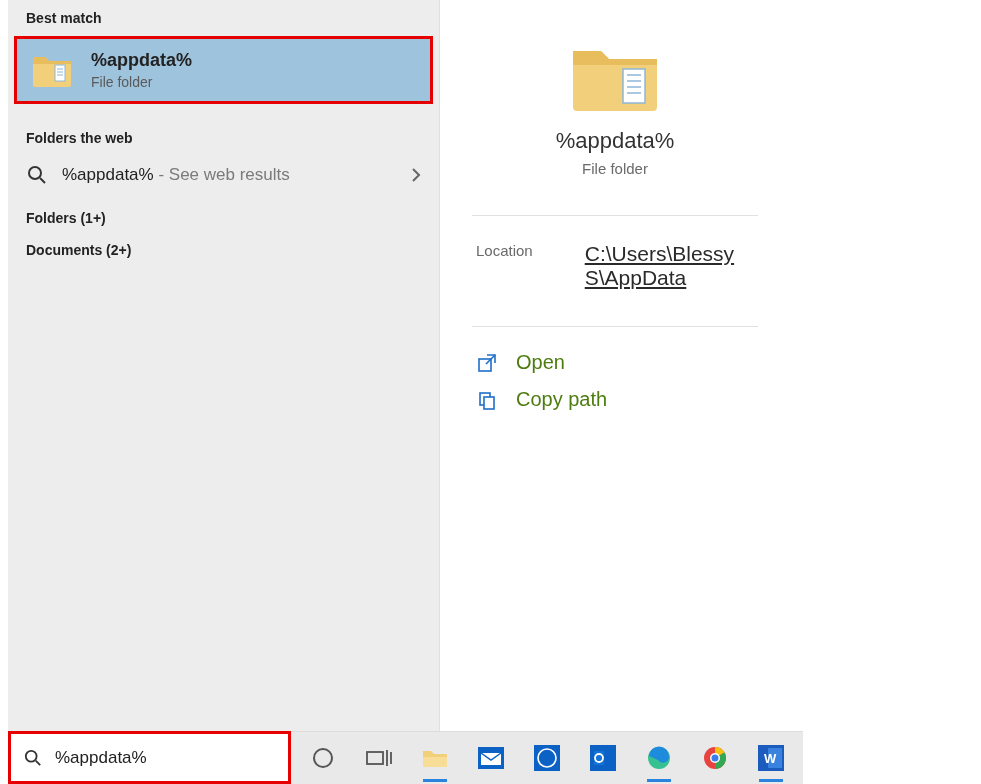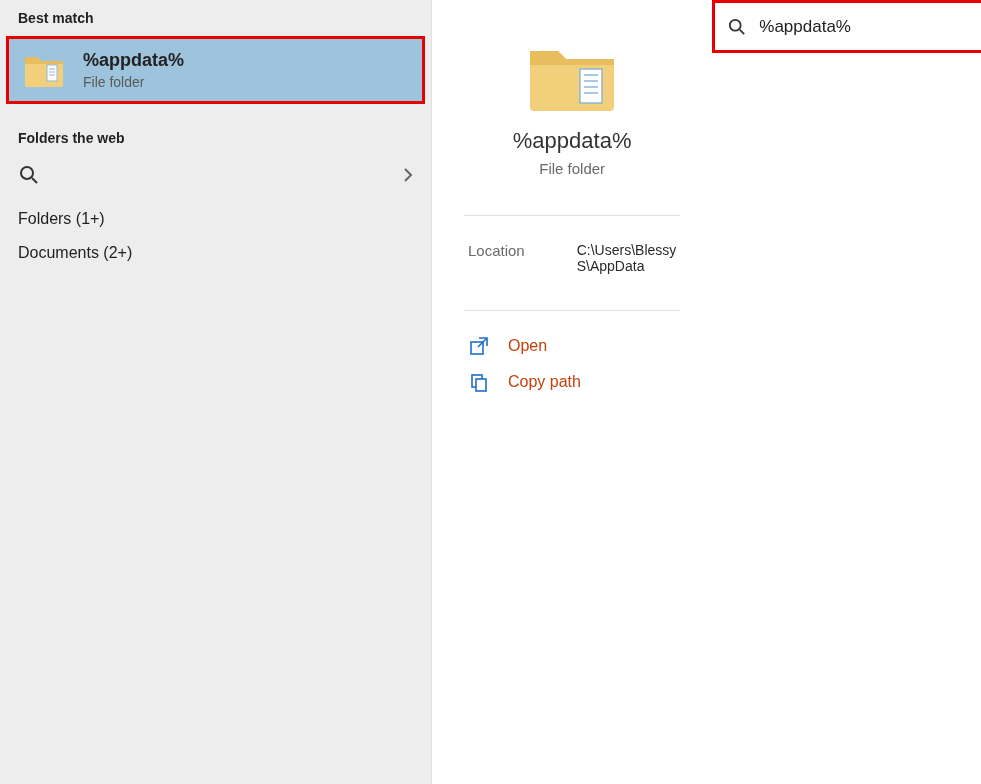--- a/index.html
+++ b/index.html
@@ -1,18 +1,18 @@
 <!DOCTYPE html>
 <html><head>
 <meta charset="utf-8">
 <style>
   * { box-sizing: border-box; margin: 0; padding: 0; font-family: "Segoe UI", Arial, sans-serif; }
   html, body { width: 981px; height: 784px; overflow: hidden; background: #ffffff; }
 
-  .app { width: 782px; height: 784px; display: flex; flex-direction: row; }
+  .app { width: 782px; height: 784px; display: flex; flex-direction: column; margin-left: 8px; }
   .body { flex: 1; display: flex; }
   .left-pane { width: 432px; background: #ededed; display: flex; flex-direction: column; border-right: 1px solid #e0e0e0; }
   .right-pane { flex: 1; background: #ffffff; display: flex; flex-direction: column; }
 
   .section-heading { font-size: 14px; font-weight: 600; color: #222; padding: 10px 18px 8px 18px; }
   .section-heading.pad-top { padding-top: 18px; }
 
   .best-match-item {
     display: flex; align-items: center; gap: 18px;
     background: #9ec3dc;
@@ -28,36 +28,36 @@
   .web-item {
     display: flex; align-items: center; gap: 14px;
     padding: 10px 18px;
     color: #222;
   }
   .web-item .search-ico { width: 22px; height: 22px; display:flex;align-items:center;justify-content:center;}
   .web-item .label { font-size: 17px; }
   .web-item .label .muted { color: #7a7a7a; }
   .web-item .chev { margin-left: auto; color: #666; font-size: 18px; }
 
-  .folder-count { font-size: 16px; font-weight: 400; color: #222; padding: 14px 18px 6px 18px; }
+  .folder-count { font-size: 14px; font-weight: 700; color: #222; padding: 14px 18px 6px 18px; }
 
   
   .preview-top { display:flex; flex-direction:column; align-items:center; padding-top: 38px; padding-bottom: 28px; }
   .big-folder { width: 94px; height: 78px; display:flex;align-items:center;justify-content:center; }
   .preview-title { font-size: 22px; color: #333; margin-top: 12px; }
   .preview-sub { font-size: 15px; color: #6a6a6a; margin-top: 6px; }
 
   .hr { height: 1px; background: #e0e0e0; margin: 10px 32px 0 32px; }
 
   .location-row { display:flex; padding: 26px 36px; gap: 52px; }
   .location-key { color: #6a6a6a; font-size: 15px; }
-  .location-val { color: #2a2a2a; font-size: 14px; cursor: pointer; }
+  .location-val { color: #2a2a2a; font-size: 21px; text-decoration: underline; cursor: pointer; }
 
   .actions { display:flex; flex-direction:column; gap: 14px; padding: 4px 36px; }
-  .action { display:flex; align-items:center; gap: 18px; font-size: 16px; color: #c2410c; cursor:pointer; }
+  .action { display:flex; align-items:center; gap: 18px; font-size: 20px; color: #4d7c0f; cursor:pointer; }
   .action .aicon { width: 22px; height: 22px; display:flex;align-items:center;justify-content:center; color:#1f6fc8; }
 
   
   .bottom { height: 53px; display:flex; border-top: 0; }
   .search-wrap { width: 432px; border: 3px solid #e60000; background:#fff; display:flex; align-items:center; padding: 0 12px; gap: 12px; }
   .search-wrap .sico { width: 20px; height: 20px; display:flex;align-items:center;justify-content:center; color:#555;}
   .search-input { border: none; outline: none; font-size: 17px; color:#222; flex:1; background:transparent; }
 
   .taskbar { flex:1; background:#e9e9e9; display:flex; align-items:center; padding: 0 18px; gap: 28px; border-top:1px solid #dcdcdc; }
   .tb-ico { width: 28px; height: 28px; display:flex;align-items:center;justify-content:center; position:relative; }
@@ -92,20 +92,23 @@
       </div>
 
       <div class="section-heading pad-top">Folders the web</div>
 
       <div class="web-item">
         <span class="search-ico">
           <svg width="20" height="20" viewBox="0 0 20 20">
               <circle cx="8" cy="8" r="6" fill="none" stroke="#333" stroke-width="2"></circle>
               <line x1="13" y1="13" x2="18" y2="18" stroke="#333" stroke-width="2"></line>
             </svg>
+        </span>
+        <span class="label">
+          <span>%appdata%</span><span class="muted"> - See web results</span>
         </span>
         <span class="chev">
           <svg width="10" height="16" viewBox="0 0 10 16">
               <path d="M2 2 l6 6 -6 6" fill="none" stroke="#666" stroke-width="2"></path>
             </svg>
         </span>
       </div>
 
       <div class="folder-count">Folders (1+)</div>
       <div class="folder-count" style="padding-top:10px">Documents (2+)</div>

